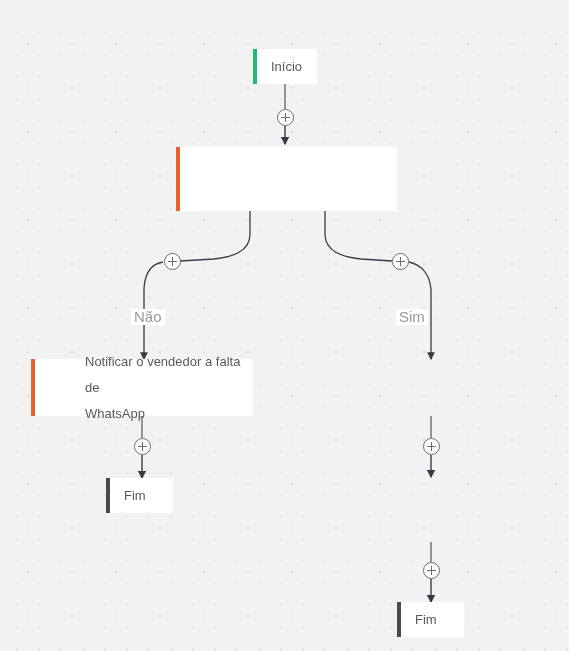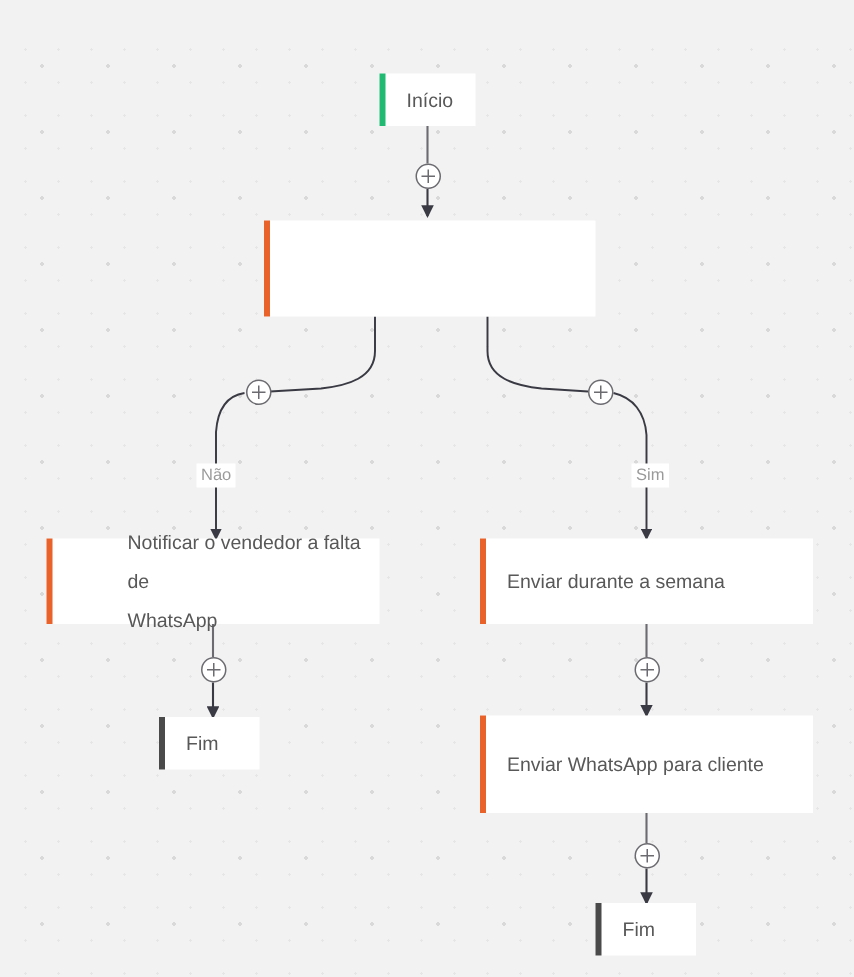--- a/index.html
+++ b/index.html
@@ -79,21 +79,21 @@
     top: 3px; bottom: 3px;
     left: 50%;
     width: 1px;
     margin-left: -0.5px;
   }
 
   .edge-label {
     position: absolute;
     background: #ffffff;
     color: #9a9a9a;
-    font-size: 11px;
+    font-size: 15px;
     line-height: 14px;
     padding: 1px 3px;
     white-space: nowrap;
   }
 </style>
 </head>
 <body>
 
 <div id="canvas">
 
@@ -131,43 +131,35 @@
   <div class="node task" style="left:176px; top:131px; width:221px; height:64px;">
     <span class="bar"></span>
   </div>
 
   <div class="node task" style="left:31px; top:343px; width:222px; height:57px;padding-left:36px;">
     <span class="bar"></span>
     <span class="label">Notificar o vendedor a falta de
 WhatsApp</span>
   </div>
 
-  <div class="node task" style="left:320px; top:343px; width:222px; height:57px;">
-    <span class="bar"></span>
-    <span class="label">Enviar durante a semana</span>
-  </div>
 
   <div class="node end" style="left:106px; top:462px; width:67px; height:35px;">
     <span class="bar"></span>
     <span class="label">Fim</span>
   </div>
 
-  <div class="node task" style="left:320px; top:461px; width:222px; height:65px;">
-    <span class="bar"></span>
-    <span class="label">Enviar WhatsApp para cliente</span>
-  </div>
 
   <div class="node end" style="left:397px; top:586px; width:67px; height:35px;">
     <span class="bar"></span>
     <span class="label">Fim</span>
   </div>
 
   <span class="plus" style="left:277px; top:93px;"></span>
   <span class="plus" style="left:164px; top:237px;"></span>
   <span class="plus" style="left:392px; top:237px;"></span>
   <span class="plus" style="left:134px; top:422px;"></span>
   <span class="plus" style="left:423px; top:422px;"></span>
   <span class="plus" style="left:423px; top:546px;"></span>
 
   <span class="edge-label" style="left:131px; top:293px;">Não</span>
-  <span class="edge-label" style="left:421px; top:293px;">Sim</span>
+  <span class="edge-label" style="left:396px; top:293px;">Sim</span>
 
 </div>
 
 </body></html>

